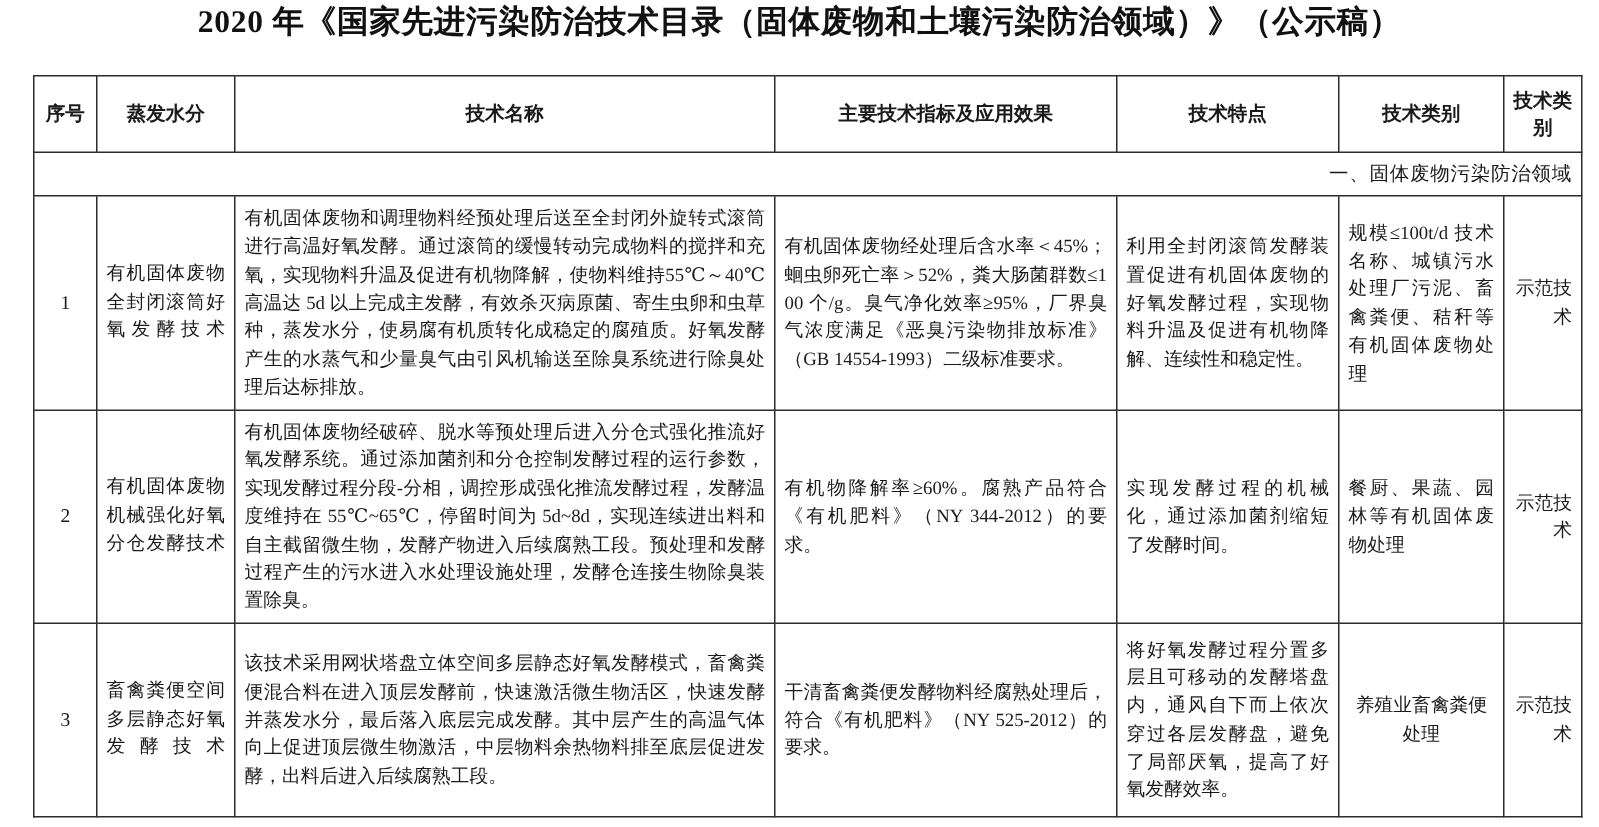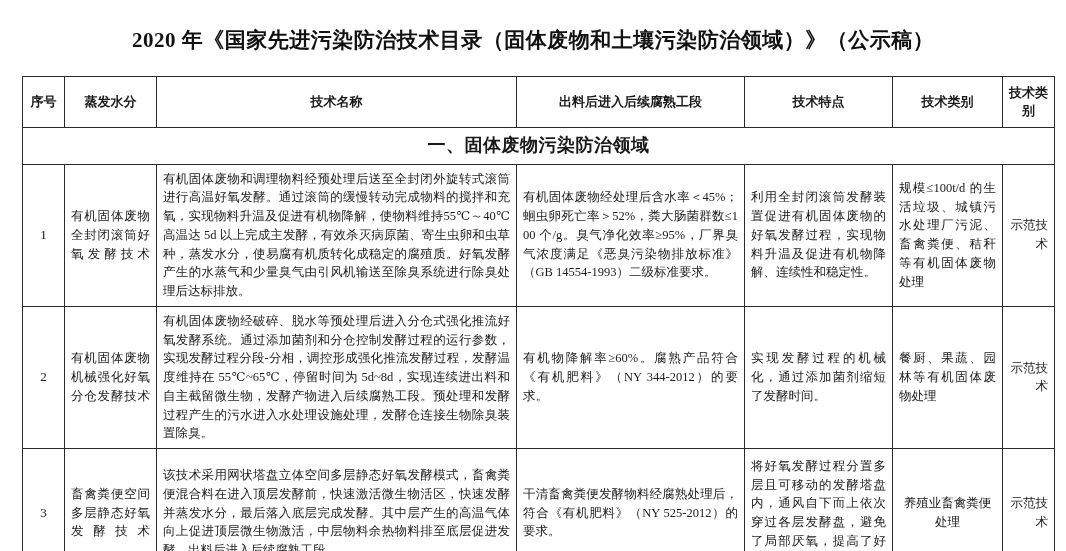--- a/index.html
+++ b/index.html
@@ -19,21 +19,20 @@
     height: 551px;
     position: relative;
     box-sizing: border-box;
     padding: 0 22px;
   }
   .doc-title {
     text-align: center;
     font-size: 21px;
     font-weight: bold;
     letter-spacing: 0.5px;
-    margin-top: 26px;
     margin-bottom: 22px;
     color: #111;
     font-family: "Liberation Serif", "DejaVu Serif", serif;
   }
   table.catalog {
     border-collapse: collapse;
     width: 1022px;
     table-layout: fixed;
     font-size: 12.5px;
     line-height: 1.42;
@@ -54,35 +53,36 @@
   }
   .col-no      { width: 42px; }
   .col-name    { width: 92px; }
   .col-route   { width: 360px; }
   .col-index   { width: 228px; }
   .col-feature { width: 148px; }
   .col-scope   { width: 110px; }
   .col-cat     { width: 52px; }
 
   .section-row td {
-    text-align: center;
-    font-weight: bold;
-    font-size: 18px;
+    text-align: right;
+    font-weight: normal;
+    font-size: 13px;
     padding: 7px 10px;
     letter-spacing: 0.5px;
   }
   .cell-no {
     text-align: center;
     font-size: 13px;
   }
   .cell-name {
     text-align: justify;
     text-align-last: justify;
     font-size: 12.5px;
     line-height: 1.5;
+    font-family: Liberation Mono, monospace;
   }
   .cell-body {
     text-align: justify;
     font-size: 12.5px;
     line-height: 1.5;
   }
   .cell-center {
     text-align: center;
     font-size: 12.5px;
     line-height: 1.5;
@@ -111,38 +111,38 @@
       <col class="col-index">
       <col class="col-feature">
       <col class="col-scope">
       <col class="col-cat">
     </colgroup>
     <thead>
       <tr>
         <th>序号</th>
         <th>蒸发水分</th>
         <th>技术名称</th>
-        <th>出料后进入后续腐熟工段</th>
+        <th>主要技术指标及应用效果</th>
         <th>技术特点</th>
         <th>技术类别</th>
         <th>技术类别</th>
       </tr>
     </thead>
     <tbody>
       <tr class="section-row">
         <td colspan="7">一、固体废物污染防治领域</td>
       </tr>
 
       <tr class="row-1">
         <td class="cell-no">1</td>
         <td class="cell-name">有机固体废物全封闭滚筒好氧发酵技术</td>
         <td class="cell-body">有机固体废物和调理物料经预处理后送至全封闭外旋转式滚筒进行高温好氧发酵。通过滚筒的缓慢转动完成物料的搅拌和充氧，实现物料升温及促进有机物降解，使物料维持55℃～40℃高温达 5d 以上完成主发酵，有效杀灭病原菌、寄生虫卵和虫草种，蒸发水分，使易腐有机质转化成稳定的腐殖质。好氧发酵产生的水蒸气和少量臭气由引风机输送至除臭系统进行除臭处理后达标排放。</td>
         <td class="cell-body">有机固体废物经处理后含水率＜45%；蛔虫卵死亡率＞52%，粪大肠菌群数≤100 个/g。臭气净化效率≥95%，厂界臭气浓度满足《恶臭污染物排放标准》（GB 14554-1993）二级标准要求。</td>
         <td class="cell-body">利用全封闭滚筒发酵装置促进有机固体废物的好氧发酵过程，实现物料升温及促进有机物降解、连续性和稳定性。</td>
-        <td class="cell-body">规模≤100t/d 的生活垃圾、城镇污水处理厂污泥、畜禽粪便、秸秆等有机固体废物处理</td>
+        <td class="cell-body">规模≤100t/d 技术名称、城镇污水处理厂污泥、畜禽粪便、秸秆等有机固体废物处理</td>
         <td class="cell-cat">示范技术</td>
       </tr>
 
       <tr class="row-2">
         <td class="cell-no">2</td>
         <td class="cell-name">有机固体废物机械强化好氧分仓发酵技术</td>
         <td class="cell-body">有机固体废物经破碎、脱水等预处理后进入分仓式强化推流好氧发酵系统。通过添加菌剂和分仓控制发酵过程的运行参数，实现发酵过程分段-分相，调控形成强化推流发酵过程，发酵温度维持在 55℃~65℃，停留时间为 5d~8d，实现连续进出料和自主截留微生物，发酵产物进入后续腐熟工段。预处理和发酵过程产生的污水进入水处理设施处理，发酵仓连接生物除臭装置除臭。</td>
         <td class="cell-body">有机物降解率≥60%。腐熟产品符合《有机肥料》（NY 344-2012）的要求。</td>
         <td class="cell-body">实现发酵过程的机械化，通过添加菌剂缩短了发酵时间。</td>
         <td class="cell-body">餐厨、果蔬、园林等有机固体废物处理</td>

